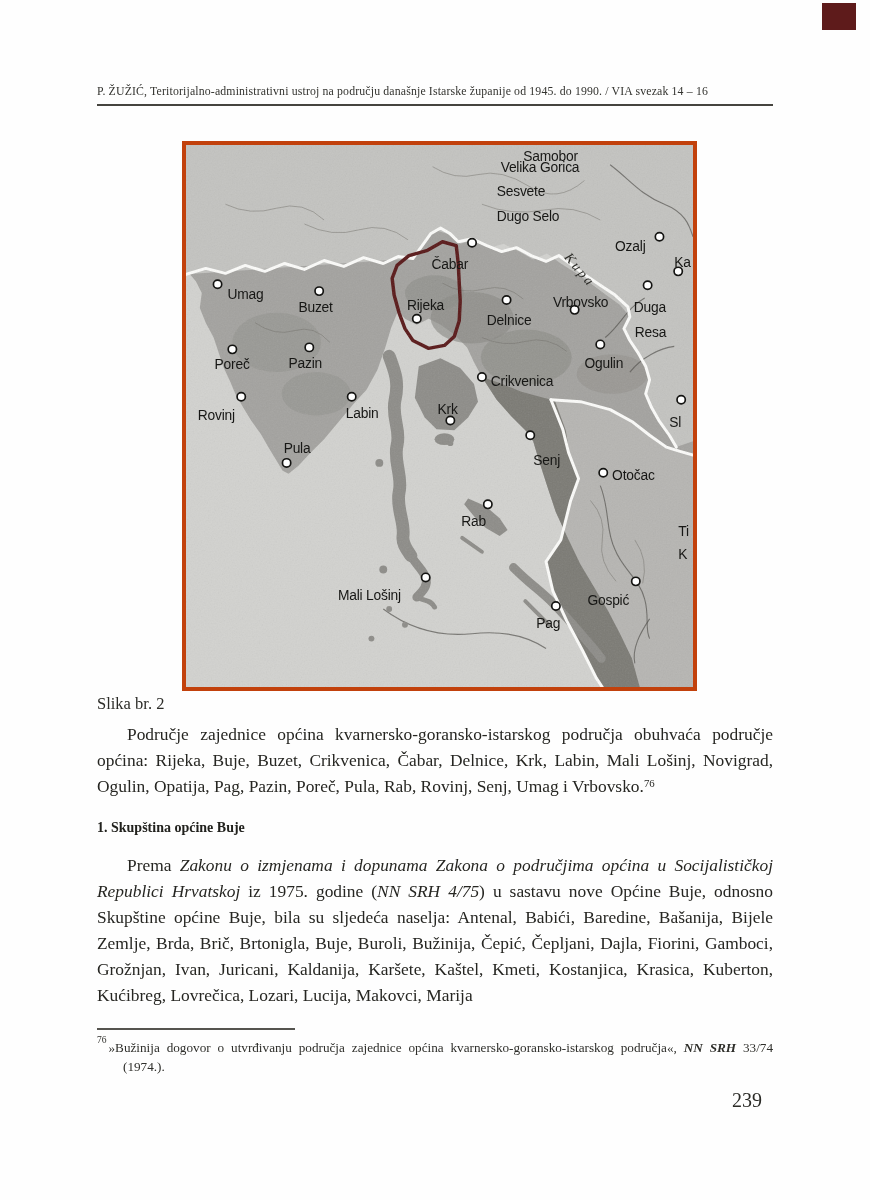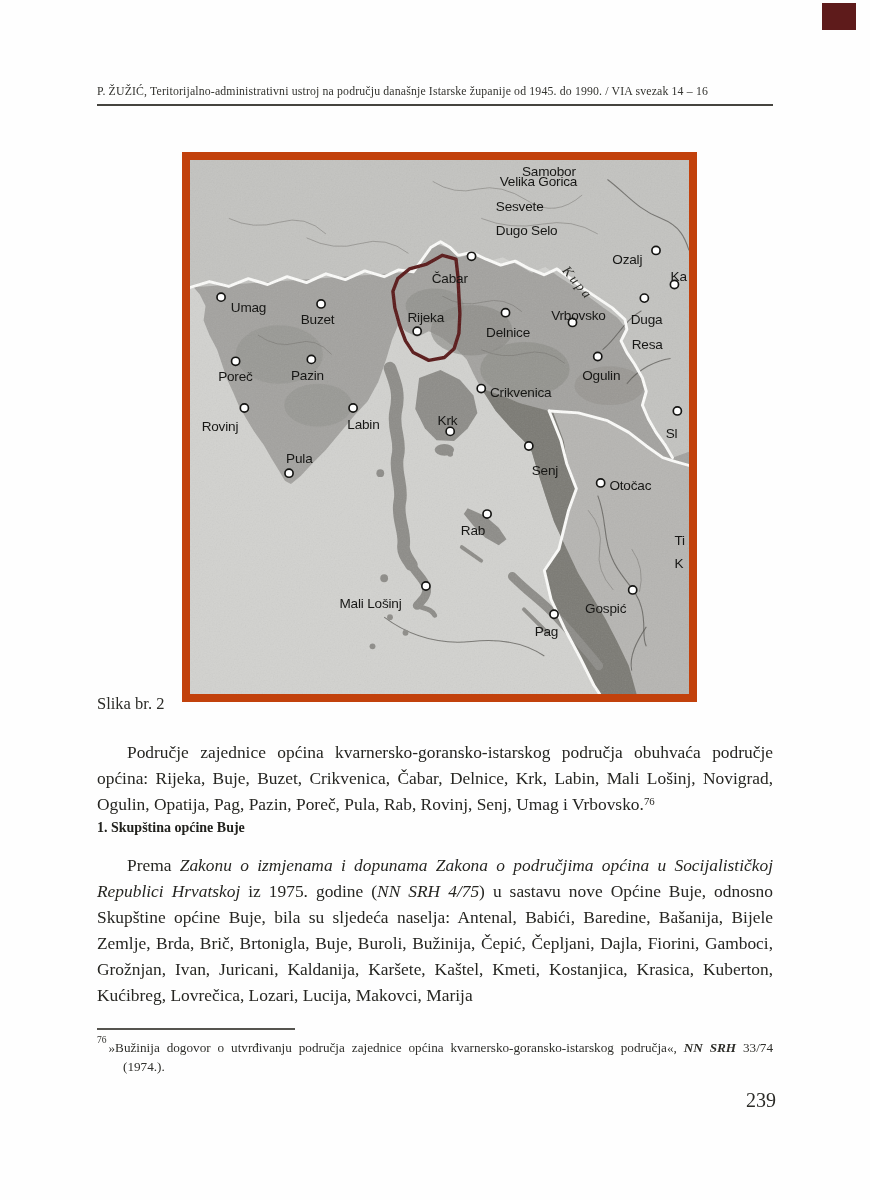--- a/index.html
+++ b/index.html
@@ -2,34 +2,34 @@
 <html><head>
 <meta charset="utf-8">
 <style>
   html,body{margin:0;padding:0;background:#e8e8e8;}
   .page{position:relative;width:870px;height:1200px;margin:0 auto;background:#fefefe;
         font-family:"Liberation Serif",serif;color:#262622;overflow:hidden;}
   .corner-mark{position:absolute;top:3px;left:822px;width:34px;height:27px;}
   .running-head{position:absolute;top:84px;left:97px;width:676px;text-align:left;
         font-size:11.8px;letter-spacing:.15px;color:#33332f;white-space:nowrap;}
   .head-rule{position:absolute;top:104px;left:97px;width:676px;height:2px;background:#45443f;}
-  .map-figure{position:absolute;left:182px;top:152px;width:515px;height:550px;margin:0;
-        border:8px solid #c2410c;box-sizing:border-box;background:#a16207;}
+  .map-figure{position:absolute;left:182px;top:141px;width:515px;height:550px;margin:0;
+        border:4px solid #c2410c;box-sizing:border-box;background:#a16207;}
   .map-figure svg{display:block;width:100%;height:100%;}
   .caption{position:absolute;left:97px;top:694px;font-size:16.5px;color:#2b2b27;}
   .body{font-size:17.4px;line-height:26px;text-align:justify;margin:0;text-indent:30px;}
-  .p1{position:absolute;left:97px;top:739px;width:676px;}
+  .p1{position:absolute;left:97px;top:721px;width:676px;}
   .p2{position:absolute;left:97px;top:852px;width:676px;}
   .section-heading{position:absolute;left:97px;top:820px;margin:0;font-size:14px;font-weight:bold;color:#21211d;}
   .sup{font-size:.62em;position:relative;top:-.45em;letter-spacing:0;}
   .fn-rule{position:absolute;left:97px;top:1028px;width:198px;height:2px;background:#55544f;}
   .footnote{position:absolute;left:97px;top:1035px;width:676px;font-size:13.2px;line-height:19px;
         text-align:justify;padding-left:26px;text-indent:-26px;box-sizing:border-box;color:#2e2e2a;}
   .fn-marker{font-size:9.5px;position:relative;top:-4px;margin-right:2px;}
-  .page-number{position:absolute;top:1089px;left:111px;width:665px;text-align:right;font-size:20px;color:#2b2b27;}
+  .page-number{position:absolute;top:1089px;left:97px;width:665px;text-align:right;font-size:20px;color:#2b2b27;}
   .watermark{position:absolute;top:1156px;left:0;width:870px;text-align:center;
         font-family:"DejaVu Sans",sans-serif;font-weight:bold;font-size:23px;color:#565656;letter-spacing:.5px;}
   
   .map-label{font-family:"Liberation Sans",sans-serif;font-size:14px;fill:#171715;letter-spacing:-.2px;}
   .map-label.river{font-family:"Liberation Serif",serif;font-style:italic;font-size:14px;
         letter-spacing:2.5px;fill:#2b2b27;}
   .city-dot{fill:#ffffff;stroke:#141412;stroke-width:1.7;}
   .wborder{fill:none;stroke:#fcfcfa;stroke-width:3;stroke-linejoin:round;stroke-linecap:round;}
   .rborder{fill:none;stroke:#581717;stroke-width:3.5;stroke-linejoin:round;}
   .terrain{fill:none;stroke:#6f6e68;stroke-width:1;opacity:.5;}

